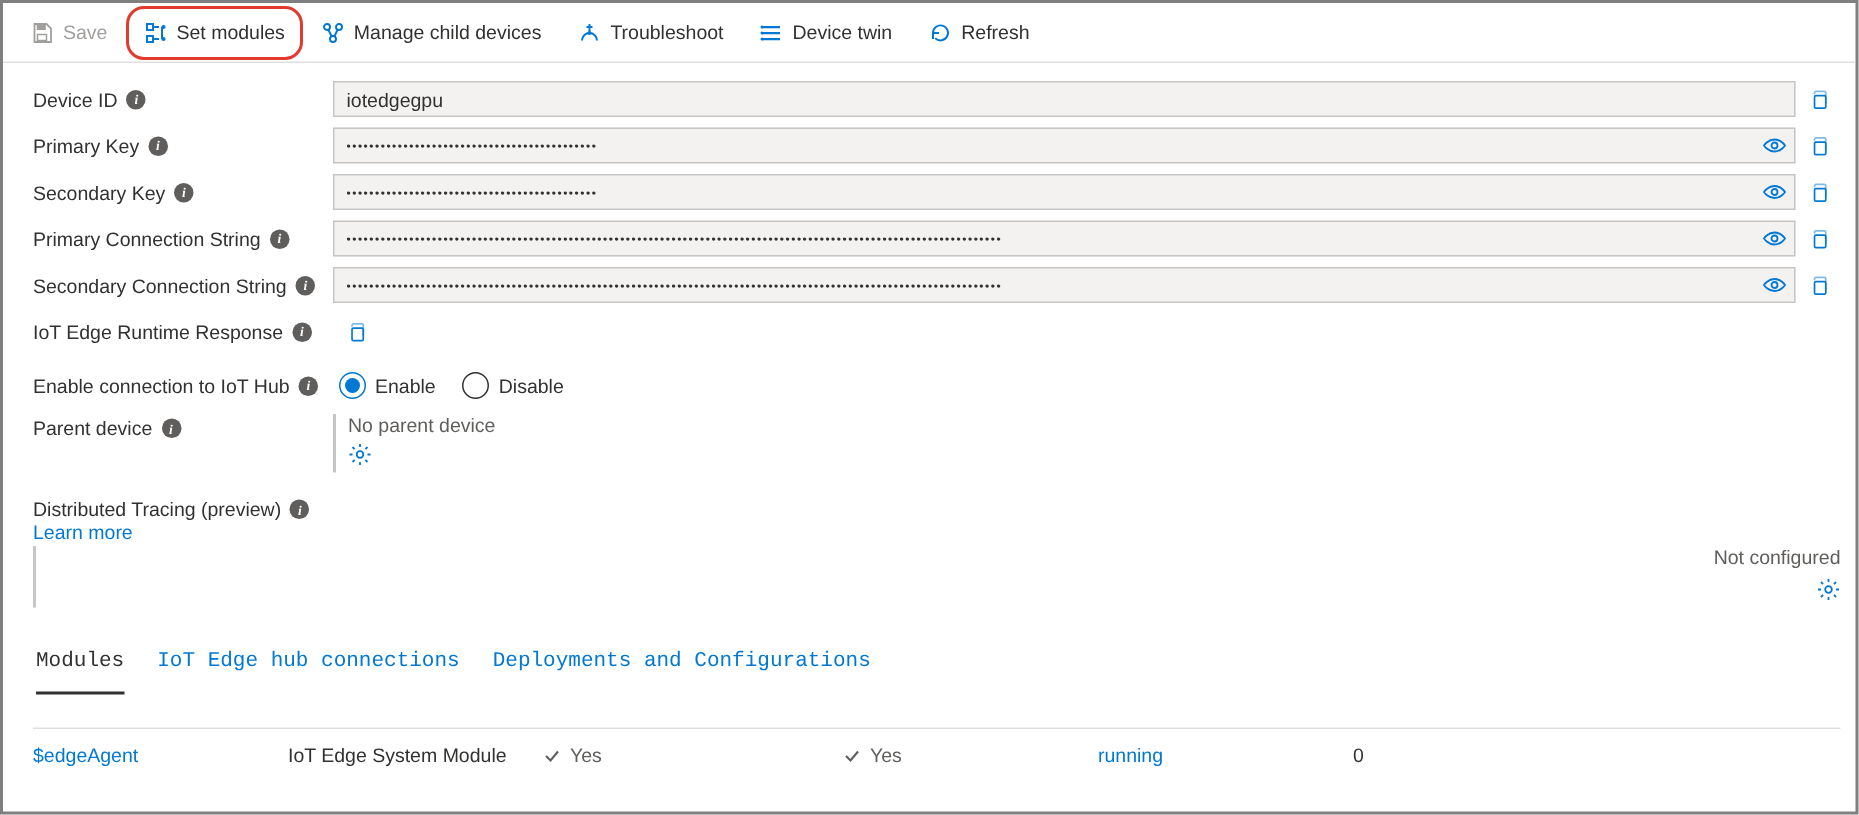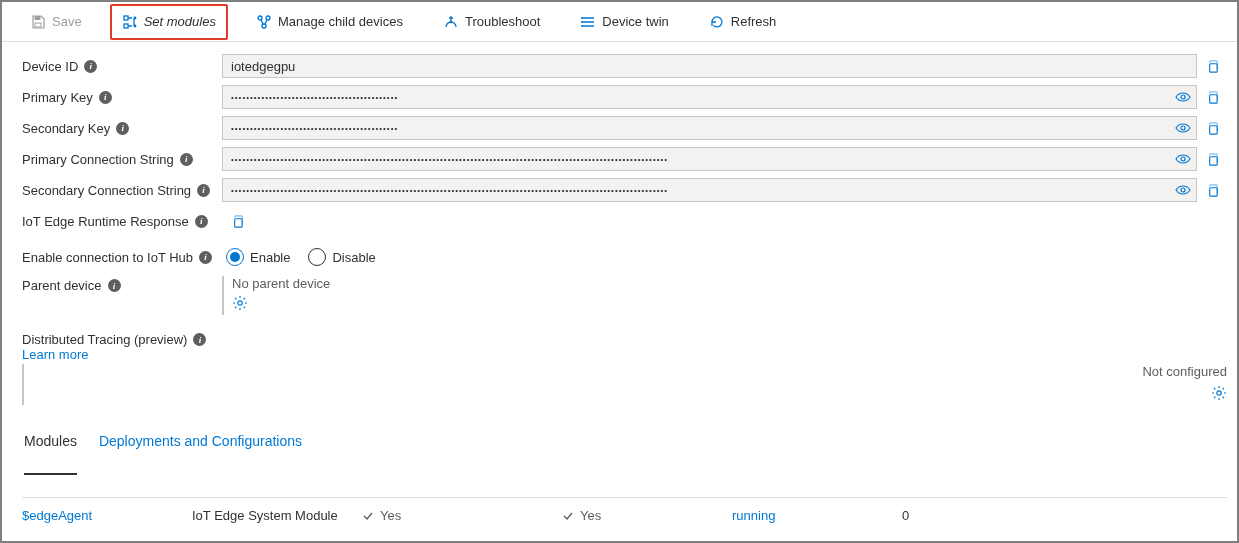--- a/index.html
+++ b/index.html
@@ -15,36 +15,36 @@
   }
   *{box-sizing:border-box;}
   html,body{margin:0;padding:0;}
   body{
     width:1239px;height:543px;
     font-family:"Segoe UI","Segoe UI Web",Arial,sans-serif;
     font-size:13px;color:var(--text);background:#fff;
     border:2px solid #7f7f7f;overflow:hidden;position:relative;
   }
   .toolbar{
-    display:flex;align-items:center;gap:16px;
+    display:flex;align-items:center;gap:0;
     height:40px;border-bottom:1px solid var(--border);
-    padding:0 16px;
+    padding:0 6px;
   }
   .tb-btn{
     display:flex;align-items:center;gap:6px;
     height:36px;padding:0 10px;cursor:pointer;
     color:var(--text);white-space:nowrap;
     border:2px solid transparent;
   }
   .tb-btn.disabled{color:#a19f9d;cursor:default;}
   .tb-btn .icon{width:16px;height:16px;display:flex;align-items:center;justify-content:center;}
   .tb-btn .icon svg{width:16px;height:16px;}
   .tb-btn.disabled .icon svg{stroke:#a19f9d;fill:#a19f9d;}
   .tb-btn .chev{margin-left:2px;}
-  .highlight-red{border:2.5px solid var(--red)!important;border-radius:2px;font-style:italic;}
+  .highlight-red{border:2.5px solid var(--red)!important;border-radius:12px;}
 
   .content{padding:8px 10px 0 20px;}
 
   .form-row{
     display:flex;align-items:center;
     min-height:30px;margin:1px 0;
   }
   .form-label{
     width:200px;display:flex;align-items:center;gap:6px;
     color:var(--text);flex-shrink:0;
@@ -98,22 +98,22 @@
     border-left:2px solid #c8c6c4;padding:0 0 4px 6px;margin-top:2px;
     display:flex;flex-direction:column;gap:6px;align-items:flex-end;
     color:var(--muted);
   }
 
   .tabs{
     display:flex;gap:22px;margin-top:22px;border-bottom:0;
     padding-left:2px;
   }
   .tab{
-    padding:6px 0 24px 0;cursor:pointer;color:var(--link);
-    border-bottom:2px solid transparent;font-size:14px;
+    padding:6px 0 12px 0;cursor:pointer;color:var(--link);
+    border-bottom:2px solid transparent;font-size:14px;font-family:Liberation Mono, monospace;
   }
   .tab.active{color:var(--text);border-bottom:2px solid #323130;font-weight:400;}
 
   .table{margin-top:22px;width:100%;}
   .thead,.trow{display:flex;align-items:center;}
   .thead{font-weight:600;color:var(--text);padding:4px 0 10px 0;}
   .trow{padding:10px 0;border-top:1px solid var(--border);}
   .col-name{width:170px;}
   .col-type{width:170px;}
   .col-spec{width:200px;}
@@ -388,20 +388,21 @@
     <div class="not-conf">
       <span>Not configured</span>
       <span class="gear"><svg viewBox="0 0 16 16">
             <use href="#i-gear"></use>
           </svg></span>
     </div>
   </div>
 
   <div class="tabs">
     <div class="tab active">Modules</div>
+    <div class="tab">IoT Edge hub connections</div>
     <div class="tab">Deployments and Configurations</div>
   </div>
 
   <div class="table">
     <div id="tbody">
         <div class="trow">
           <div class="col-name"><span class="link">$edgeAgent</span></div>
           <div class="col-type">IoT Edge System Module</div>
           <div class="col-spec">
             <span class="yes"><svg viewBox="0 0 12 12">

